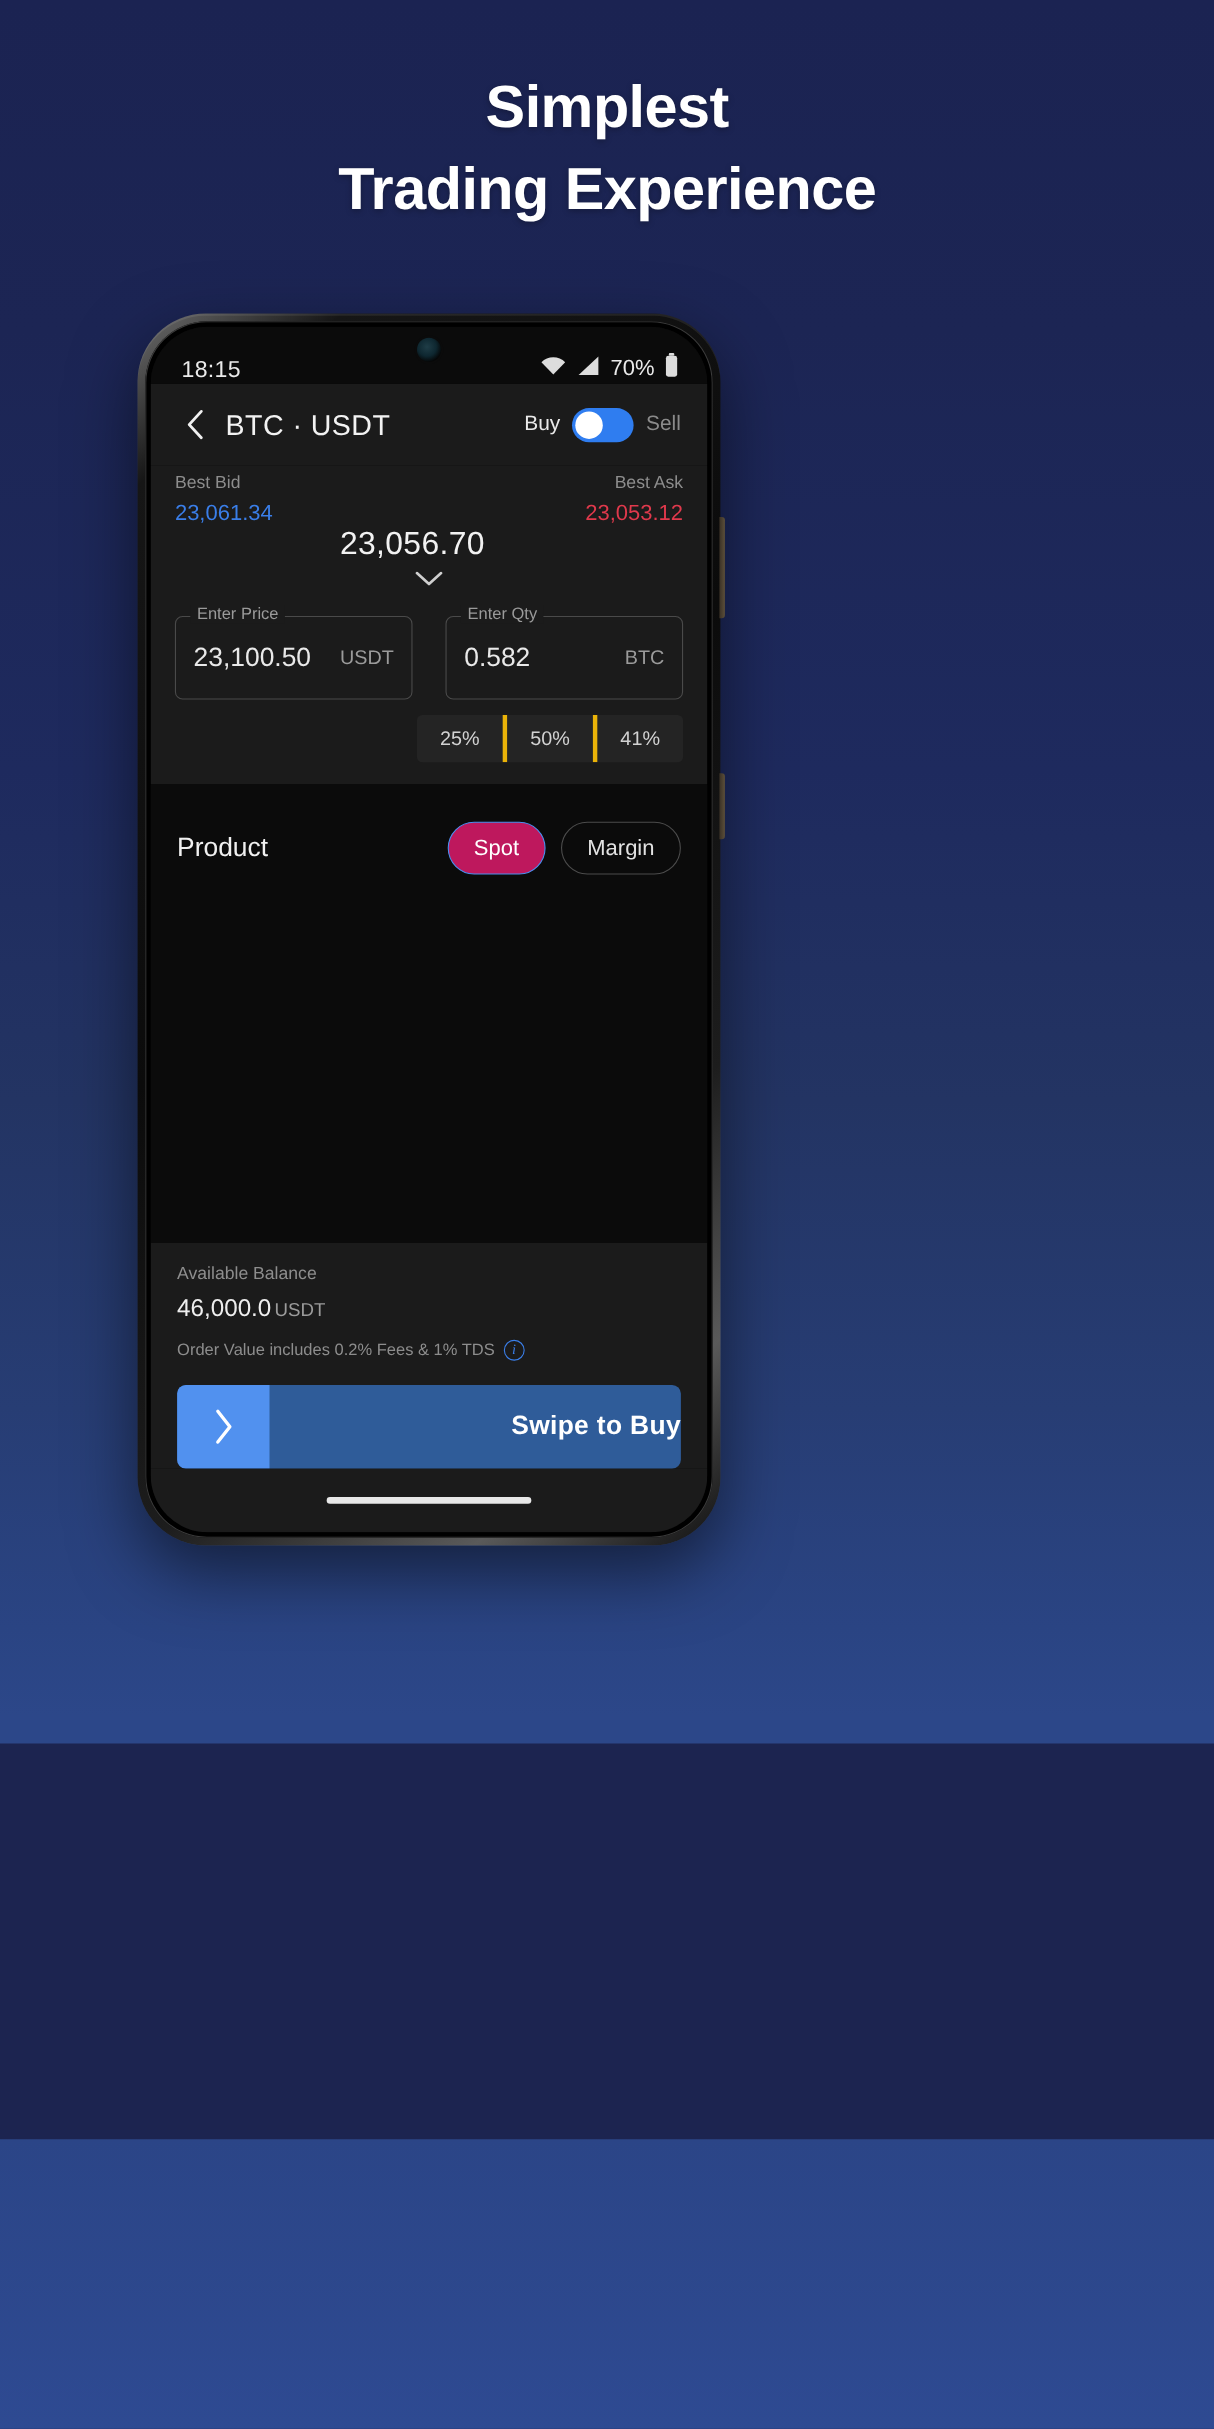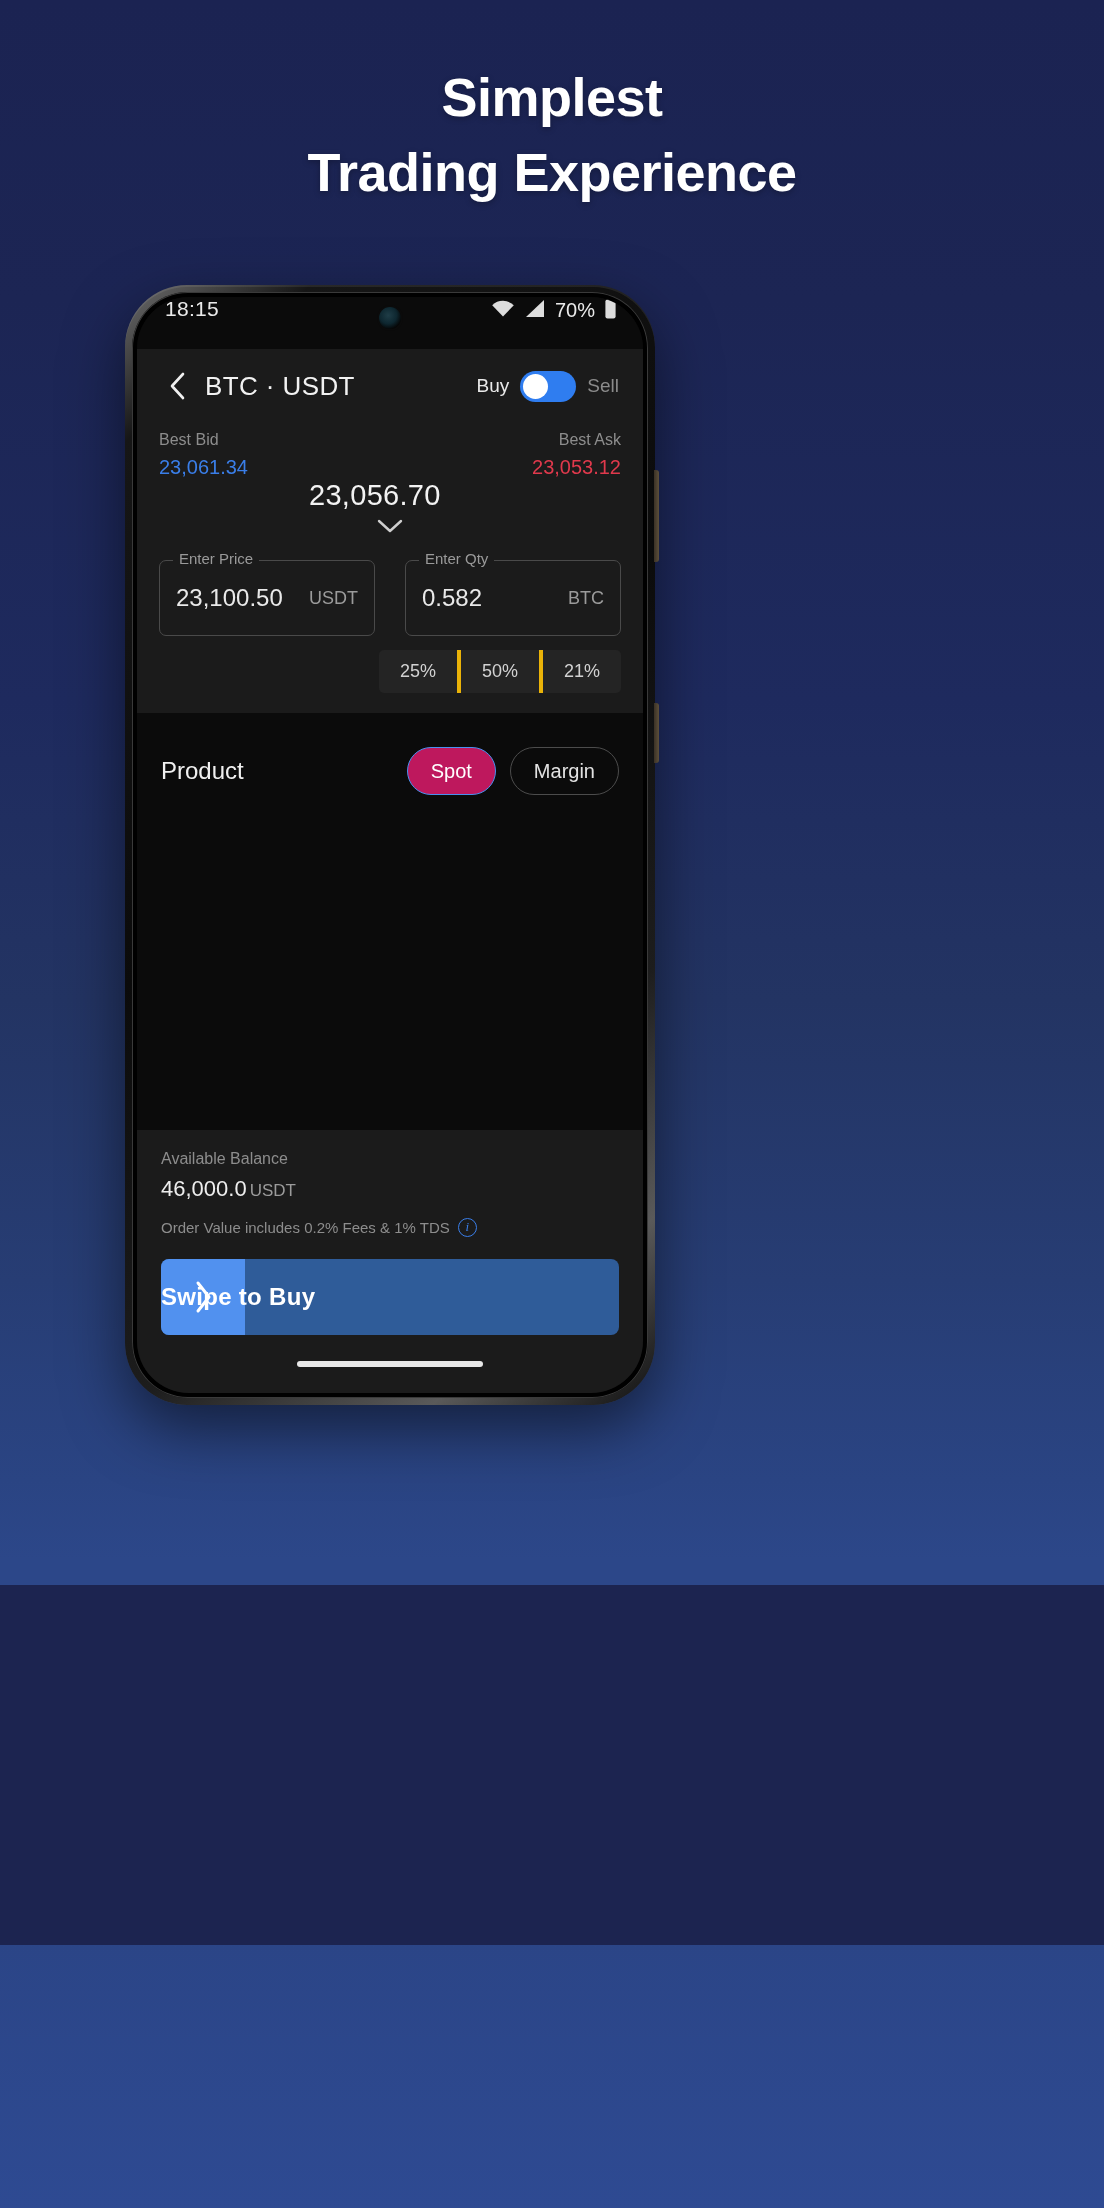--- a/index.html
+++ b/index.html
@@ -75,21 +75,21 @@
     position:absolute; right:-4px; width:5px;
     background:linear-gradient(90deg,#3a3126,#5c4f3a);
     border-radius:0 3px 3px 0;
   }
   #side-btn-power { top:185px; height:92px; }
   #side-btn-volume { top:418px; height:60px; }
 
   
   #status-bar {
     height:52px; flex:none;
-    display:flex; align-items:flex-start; justify-content:space-between;
+    display:flex; align-items:flex-end; justify-content:space-between;
     padding:0 26px 0 28px;
     color:#eaeaea; font-size:20px;
     background:#0b0b0b;
     position:relative;
   }
   #status-time { font-size:21px; letter-spacing:.3px; }
   #status-right { display:flex; align-items:center; gap:9px; }
   #camera-dot {
     position:absolute; left:50%; transform:translateX(-50%); top:10px;
     width:22px; height:22px; border-radius:50%;
@@ -203,21 +203,21 @@
   #swipe-btn {
     margin-top:22px; height:76px; border-radius:8px;
     background:#2f5c99; display:flex; align-items:center;
     overflow:hidden; position:relative;
   }
   #swipe-handle {
     width:84px; height:100%; background:#5191ef;
     display:flex; align-items:center; justify-content:center;
   }
   #swipe-label {
-    position:absolute; left:0; right:0; text-align:left;
+    position:absolute; left:0; right:0; text-align:right;
     color:#ffffff; font-size:24px; font-weight:bold; letter-spacing:.3px;
   }
 
   #home-indicator-wrap {
     flex:none; height:58px; background:#1b1b1b;
     display:flex; align-items:center; justify-content:center;
   }
   #home-indicator { width:186px; height:6px; border-radius:4px; background:#e8e8e8; }
 </style>
 </head>
@@ -310,21 +310,21 @@
             <span class="field-legend">Enter Qty</span>
             <span class="field-value">0.582</span>
             <span class="field-unit">BTC</span>
           </div>
         </div>
 
         <div id="pct-row">
           <div id="pct-group">
             <div class="pct-btn">25%</div>
             <div class="pct-btn">50%</div>
-            <div class="pct-btn">21%</div>
+            <div class="pct-btn">41%</div>
           </div>
         </div>
       </div>
 
       <div id="mid-section">
         <div class="opt-row">
           <div class="opt-row-label">Product</div>
           <div class="opt-chips">
             <div class="chip active">Spot</div>
             <div class="chip">Margin</div>

